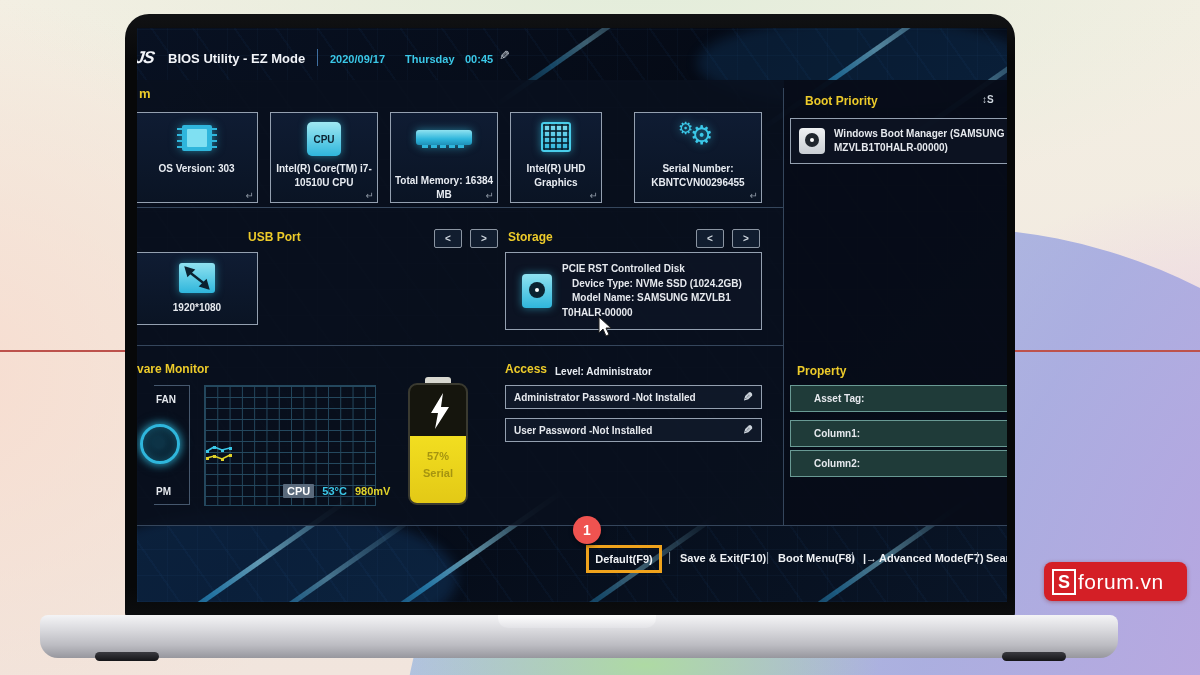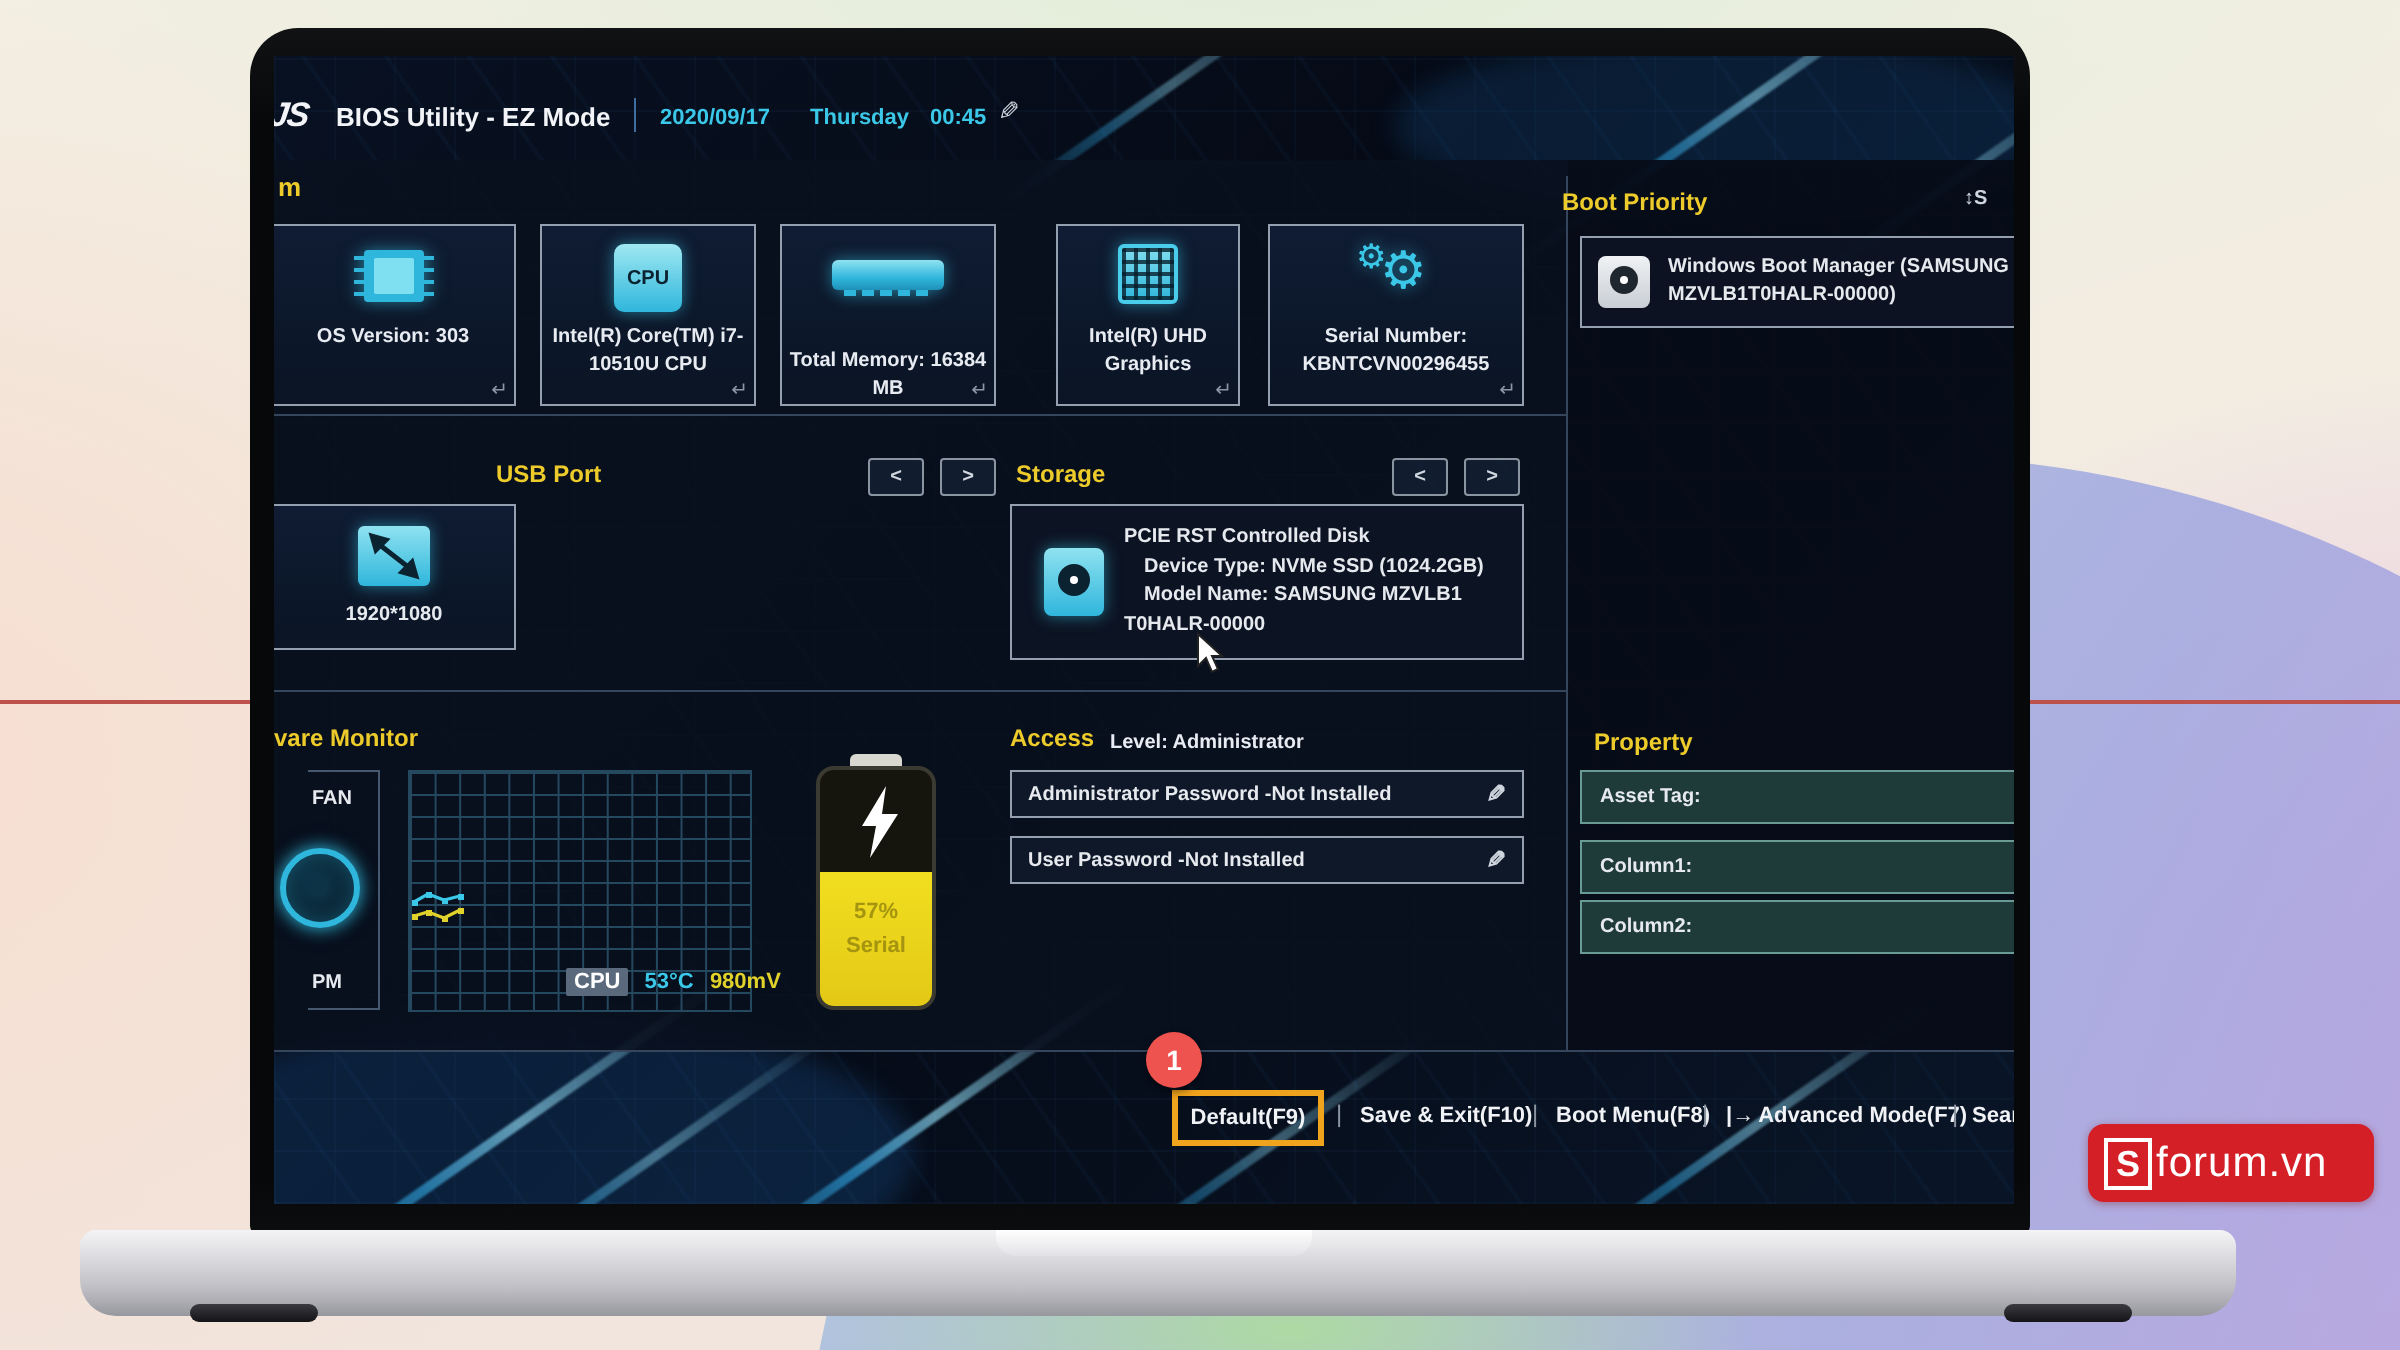--- a/index.html
+++ b/index.html
@@ -169,21 +169,21 @@
   
   .boot-sort { position:absolute; left:845px; top:66px; font-size:10px; font-weight:bold; color:#cfd6de; }
   .boot-item { position:absolute; left:653px; top:90px; width:230px; height:46px;
     border:1px solid #94a0b0; background:rgba(16,24,40,.6);
     display:flex; align-items:center; padding:0 8px; gap:9px; }
   .boot-text { font-size:10px; font-weight:bold; line-height:1.4; }
 
   
   .prop-row { position:absolute; left:653px; width:230px; height:27px;
     border:1px solid #699a94; background:#1f3b39;
-    display:flex; align-items:center; padding:0 9px; font-size:10px; font-weight:bold; }
+    display:flex; align-items:center; padding:0 23px; font-size:10px; font-weight:bold; }
 
   
   .menu-item { position:absolute; top:524px; font-size:11px; font-weight:bold; color:#f0f2f5; }
   .menu-sep { position:absolute; top:522px; font-size:12px; color:#8b95a2; }
   .default-box { position:absolute; left:449px; top:517px; width:76px; height:28px;
     border:3px solid #f0a31c; display:flex; align-items:center; justify-content:center; }
   .default-box .menu-text { font-size:11px; font-weight:bold; color:#f0f2f5; }
   .adv-icon { color:#f0f2f5; margin-right:2px; }
   .annotation-circle { position:absolute; left:436px; top:488px; width:28px; height:28px;
     border-radius:50%; background:#ef5350; color:#fff; font-size:14px; font-weight:bold;
@@ -262,21 +262,21 @@
     <div class="card-label">Intel(R) Core(TM) i7-10510U CPU</div>
     <div class="card-enter">↵</div>
   </div>
 
   <div class="card" style="left:253px; width:108px;">
     <div class="icon-mem icon-cyan"></div>
     <div class="card-label" style="margin-top:29px;">Total Memory: 16384 MB</div>
     <div class="card-enter">↵</div>
   </div>
 
-  <div class="card" style="left:391px; width:92px;">
+  <div class="card" style="left:373px; width:92px;">
     <div class="icon-gpu icon-cyan"></div>
     <div class="card-label" style="margin-top:10px;">Intel(R) UHD Graphics</div>
     <div class="card-enter">↵</div>
   </div>
 
   <div class="card" style="left:497px; width:128px;">
     <div class="gear-wrap icon-cyan">
       <span class="gear-sm">⚙</span>
         <span class="gear-lg">⚙</span>
     </div>
@@ -371,21 +371,21 @@
   <div class="pw-row" style="top:357px;">
     <span>Administrator Password -Not Installed</span>
     <span class="pencil">✎</span>
   </div>
   <div class="pw-row" style="top:390px;">
     <span>User Password -Not Installed</span>
     <span class="pencil">✎</span>
   </div>
 
   <div class="divider-v" style="left:646px; top:60px; height:437px;"></div>
-  <div class="yellow-heading" style="left:644px; top:66px;">Boot Priority</div>
+  <div class="yellow-heading" style="left:668px; top:66px;">Boot Priority</div>
   <div class="boot-sort">↕S</div>
   <div class="boot-item">
     <div class="icon-boot"></div>
     <div class="boot-text">Windows Boot Manager (SAMSUNG MZVLB1T0HALR-00000)</div>
   </div>
 
   <div class="yellow-heading" style="left:660px; top:336px;">Property</div>
   <div class="prop-row" style="top:357px;">
     <span>Asset Tag:</span>
   </div>

